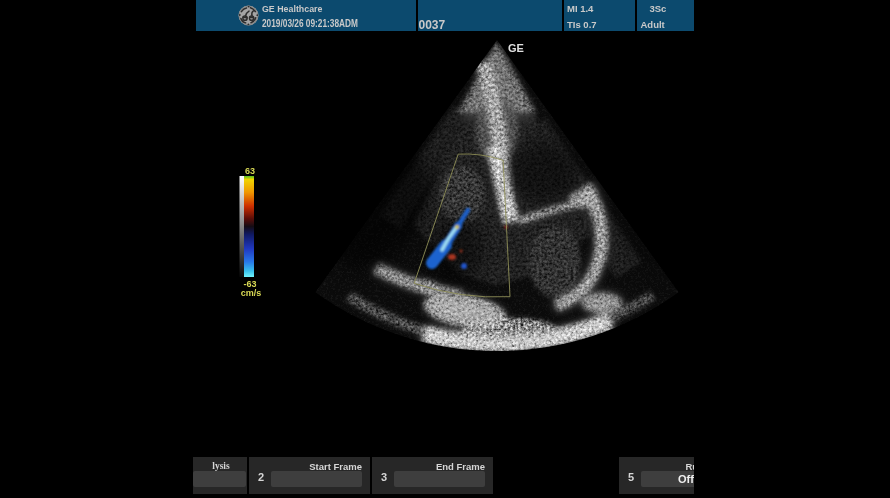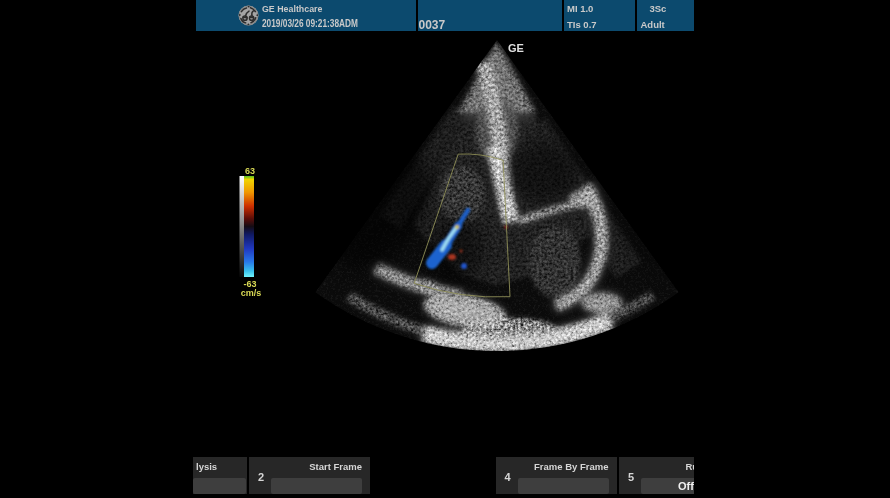--- a/index.html
+++ b/index.html
@@ -8,21 +8,21 @@
   .abs{position:absolute;}
   
   #hdr{left:196px;top:0;width:498px;height:31px;background:#0c4a6e;}
   .ht{position:absolute;color:#c9c9c9;font-weight:bold;font-size:9.5px;white-space:nowrap;}
   .hd{position:absolute;top:0;width:2px;height:31px;background:#000;}
   
   .cell{position:absolute;top:457px;height:36.5px;background:#272727;}
   .clab{position:absolute;top:4px;left:22px;width:91px;text-align:right;color:#d6d6d6;
         font-weight:bold;font-size:9.5px;white-space:nowrap;}
   .cnum{position:absolute;top:14px;color:#d6d6d6;font-weight:bold;font-size:11px;}
-  .cbtn{position:absolute;top:21px;height:16px;background:#3e3e3e;border-radius:2px;}
+  .cbtn{position:absolute;top:14px;height:16px;background:#3e3e3e;border-radius:2px;}
 </style>
 </head>
 <body>
 <div id="c">
 
   <svg class="abs" style="left:0;top:0" width="890" height="498" viewBox="0 0 890 498">
     <defs>
       <clipPath id="fan">
           <path d="M497,40 L315.1,292.3 A311,311 0 0 0 678.9,292.3 Z"></path>
         </clipPath>
@@ -164,41 +164,41 @@
       <g fill="#2d2d2d">
         <circle cx="11.6" cy="2.6" r="0.9"></circle>
         <circle cx="2.8" cy="11" r="0.9"></circle>
         <circle cx="20.3" cy="11.2" r="0.9"></circle>
         <circle cx="11.4" cy="20.4" r="0.9"></circle>
       </g>
     </svg>
     <div class="ht" style="left:66px;top:3px;transform:scaleX(0.93);transform-origin:0 0;">GE Healthcare</div>
     <div class="ht" style="left:66px;top:17.5px;font-size:10px;transform:scaleX(0.83);transform-origin:0 0;">2019/03/26 09:21:38ADM</div>
     <div class="ht" style="left:222.5px;top:17.5px;font-size:12px;">0037</div>
-    <div class="ht" style="left:371px;top:3px;">MI 1.0</div>
+    <div class="ht" style="left:371px;top:3px;">MI 1.4</div>
     <div class="ht" style="left:371px;top:18.5px;">TIs 0.7</div>
     <div class="ht" style="left:444.5px;top:3px;margin-left:9px;">3Sc</div>
     <div class="ht" style="left:444.5px;top:18.5px;">Adult</div>
     <div class="hd" style="left:220px;"></div>
     <div class="hd" style="left:366px;"></div>
     <div class="hd" style="left:439px;"></div>
   </div>
 
   <div class="cell" style="left:193px;width:53.5px;">
-    <div class="clab" style="left:3px;width:50px;text-align:left;">lysis</div>
+    <div class="clab" style="left:3px;width:50px;text-align:center;font-family:Liberation Serif, serif;">lysis</div>
     <div class="cbtn" style="left:0;width:52.5px;"></div>
   </div>
   <div class="cell" style="left:249px;width:120.5px;">
     <div class="clab">Start Frame</div>
     <div class="cnum" style="left:9px;">2</div>
     <div class="cbtn" style="left:22px;width:91px;"></div>
   </div>
-  <div class="cell" style="left:495.5px;width:121px;">
-    <div class="clab">Frame By Frame</div>
-    <div class="cnum" style="left:9px;">4</div>
+  <div class="cell" style="left:372px;width:121px;">
+    <div class="clab">End Frame</div>
+    <div class="cnum" style="left:9px;">3</div>
     <div class="cbtn" style="left:22px;width:91px;"></div>
   </div>
   <div class="cell" style="left:619px;width:126px;">
     <div class="clab" style="left:16px;width:98px;">Run / Stop</div>
     <div class="cnum" style="left:9px;">5</div>
     <div class="cbtn" style="left:22px;width:98px;color:#f0f0f0;font-weight:bold;font-size:11px;text-align:center;line-height:16px;text-indent:-8px;">Off</div>
   </div>
 
   <div class="abs" style="left:694px;top:0;width:196px;height:498px;background:#000;"></div>
 </div>

